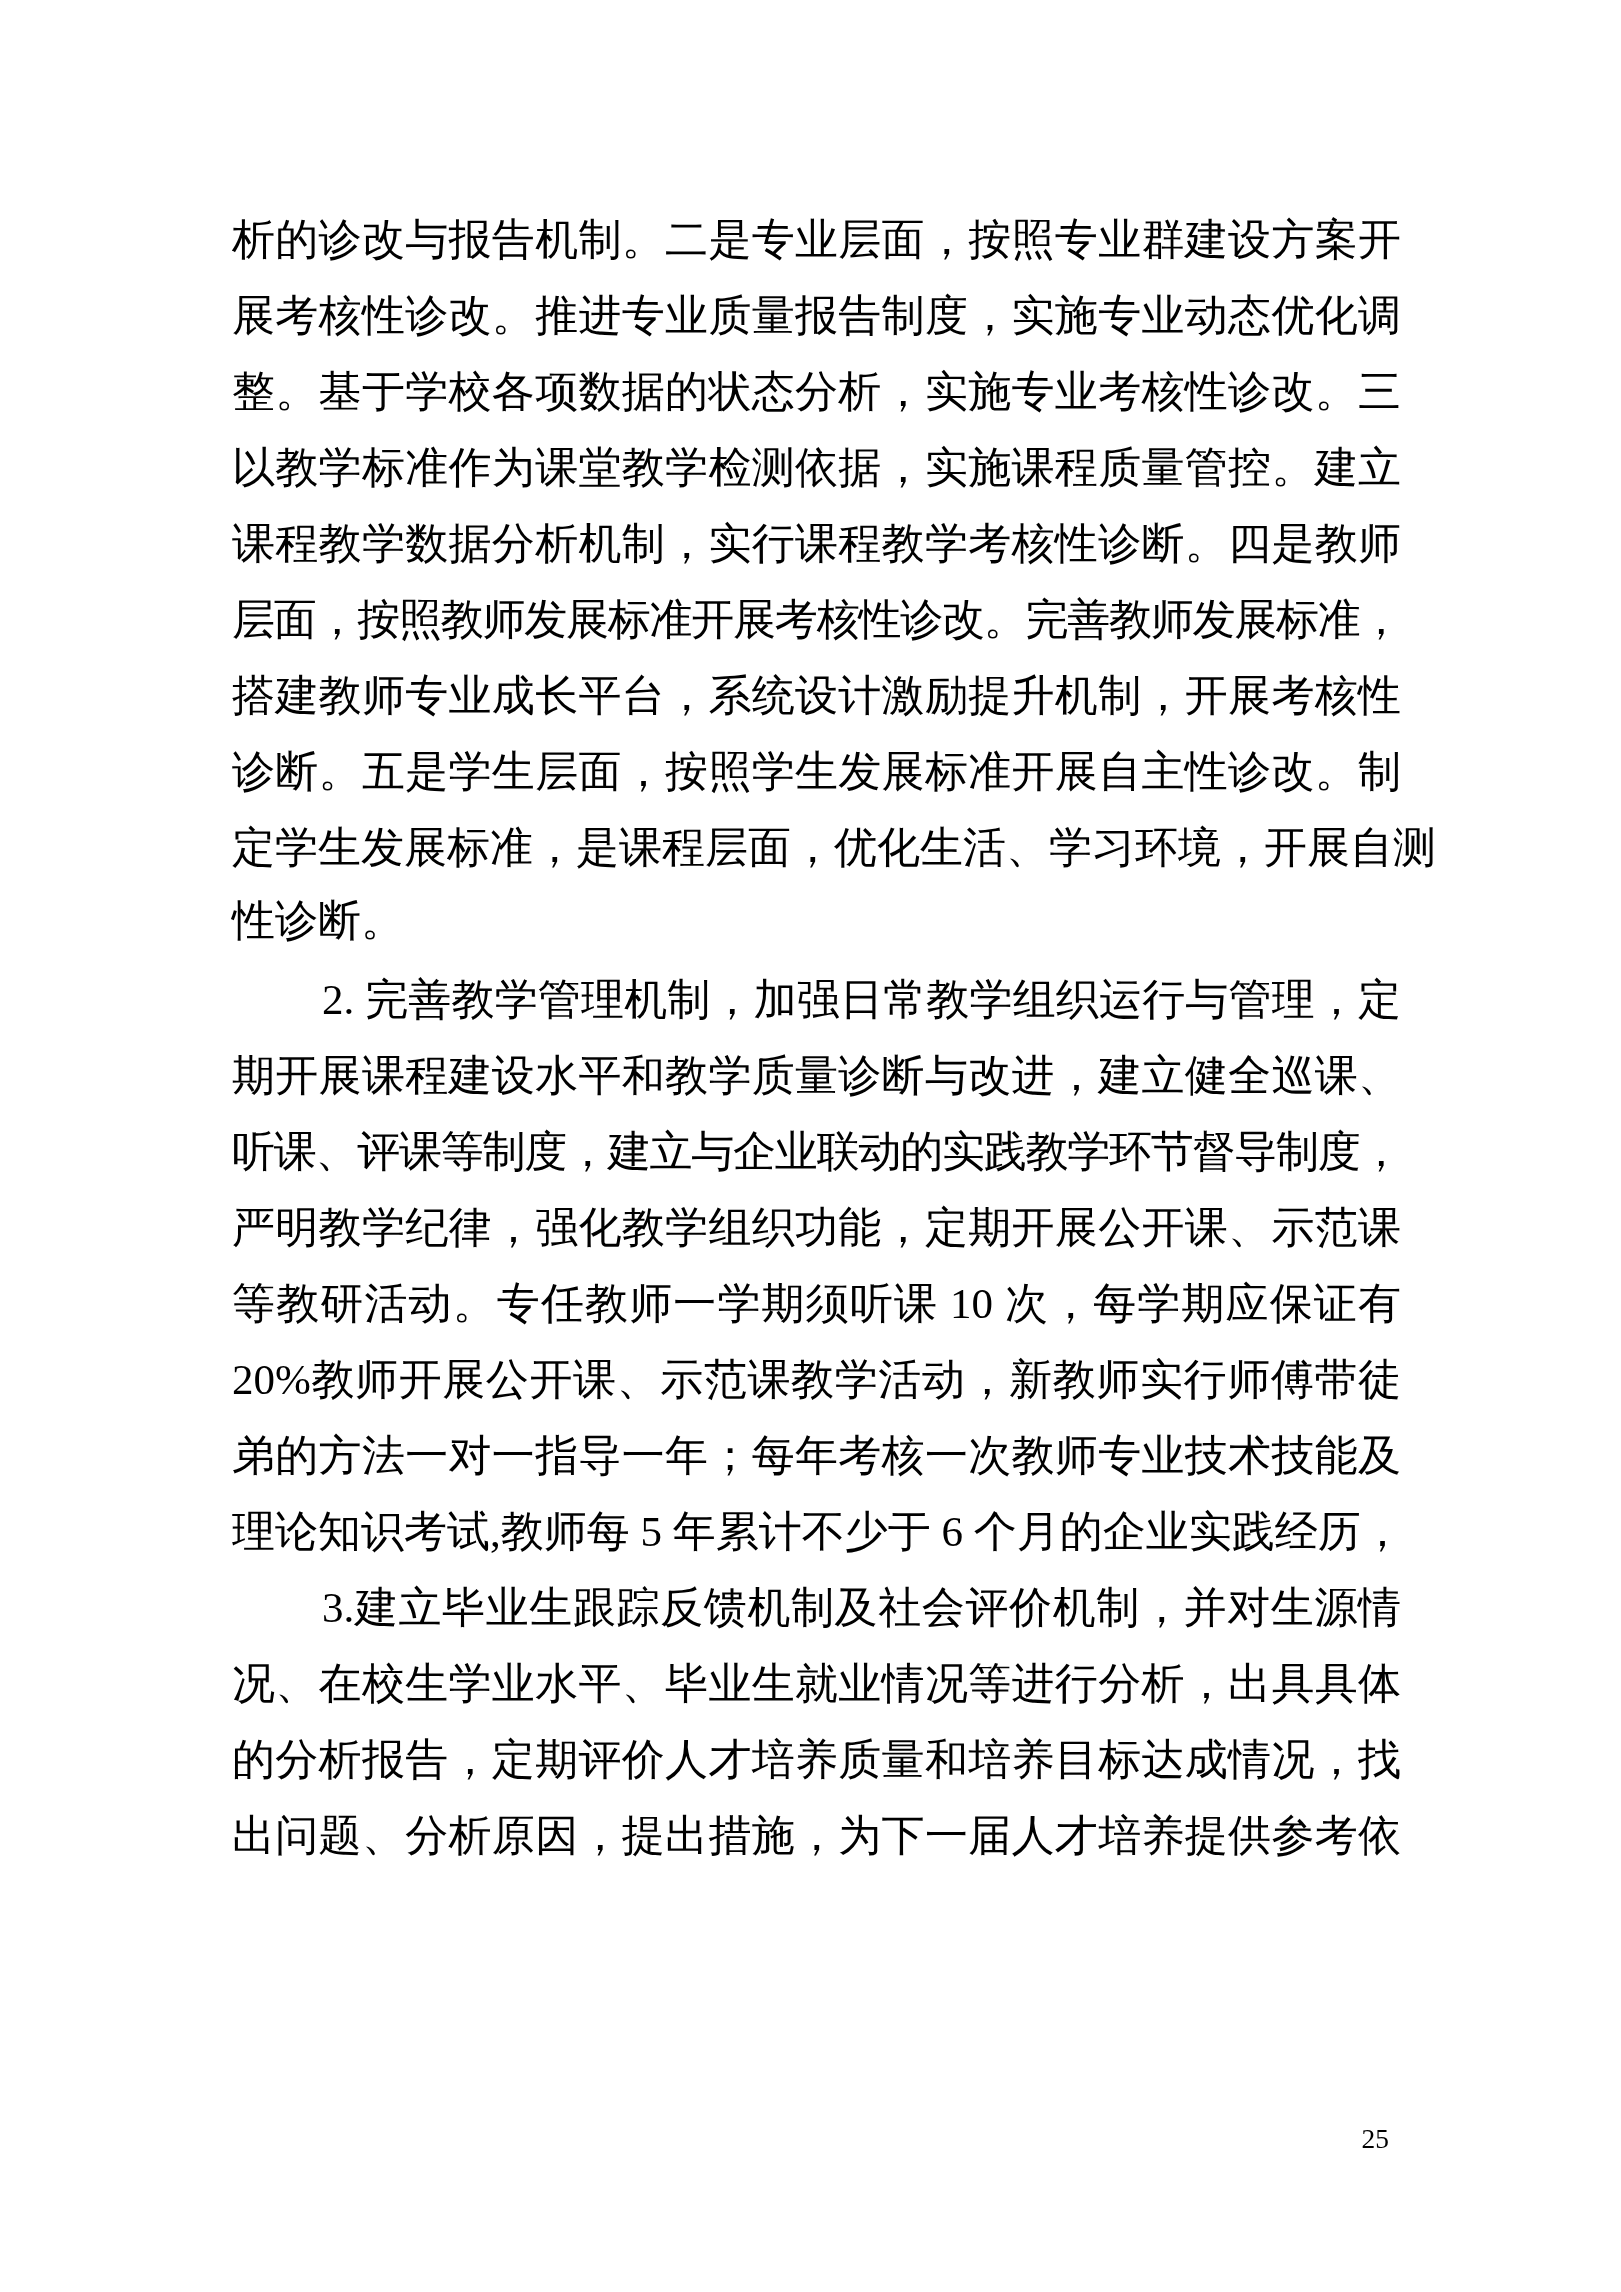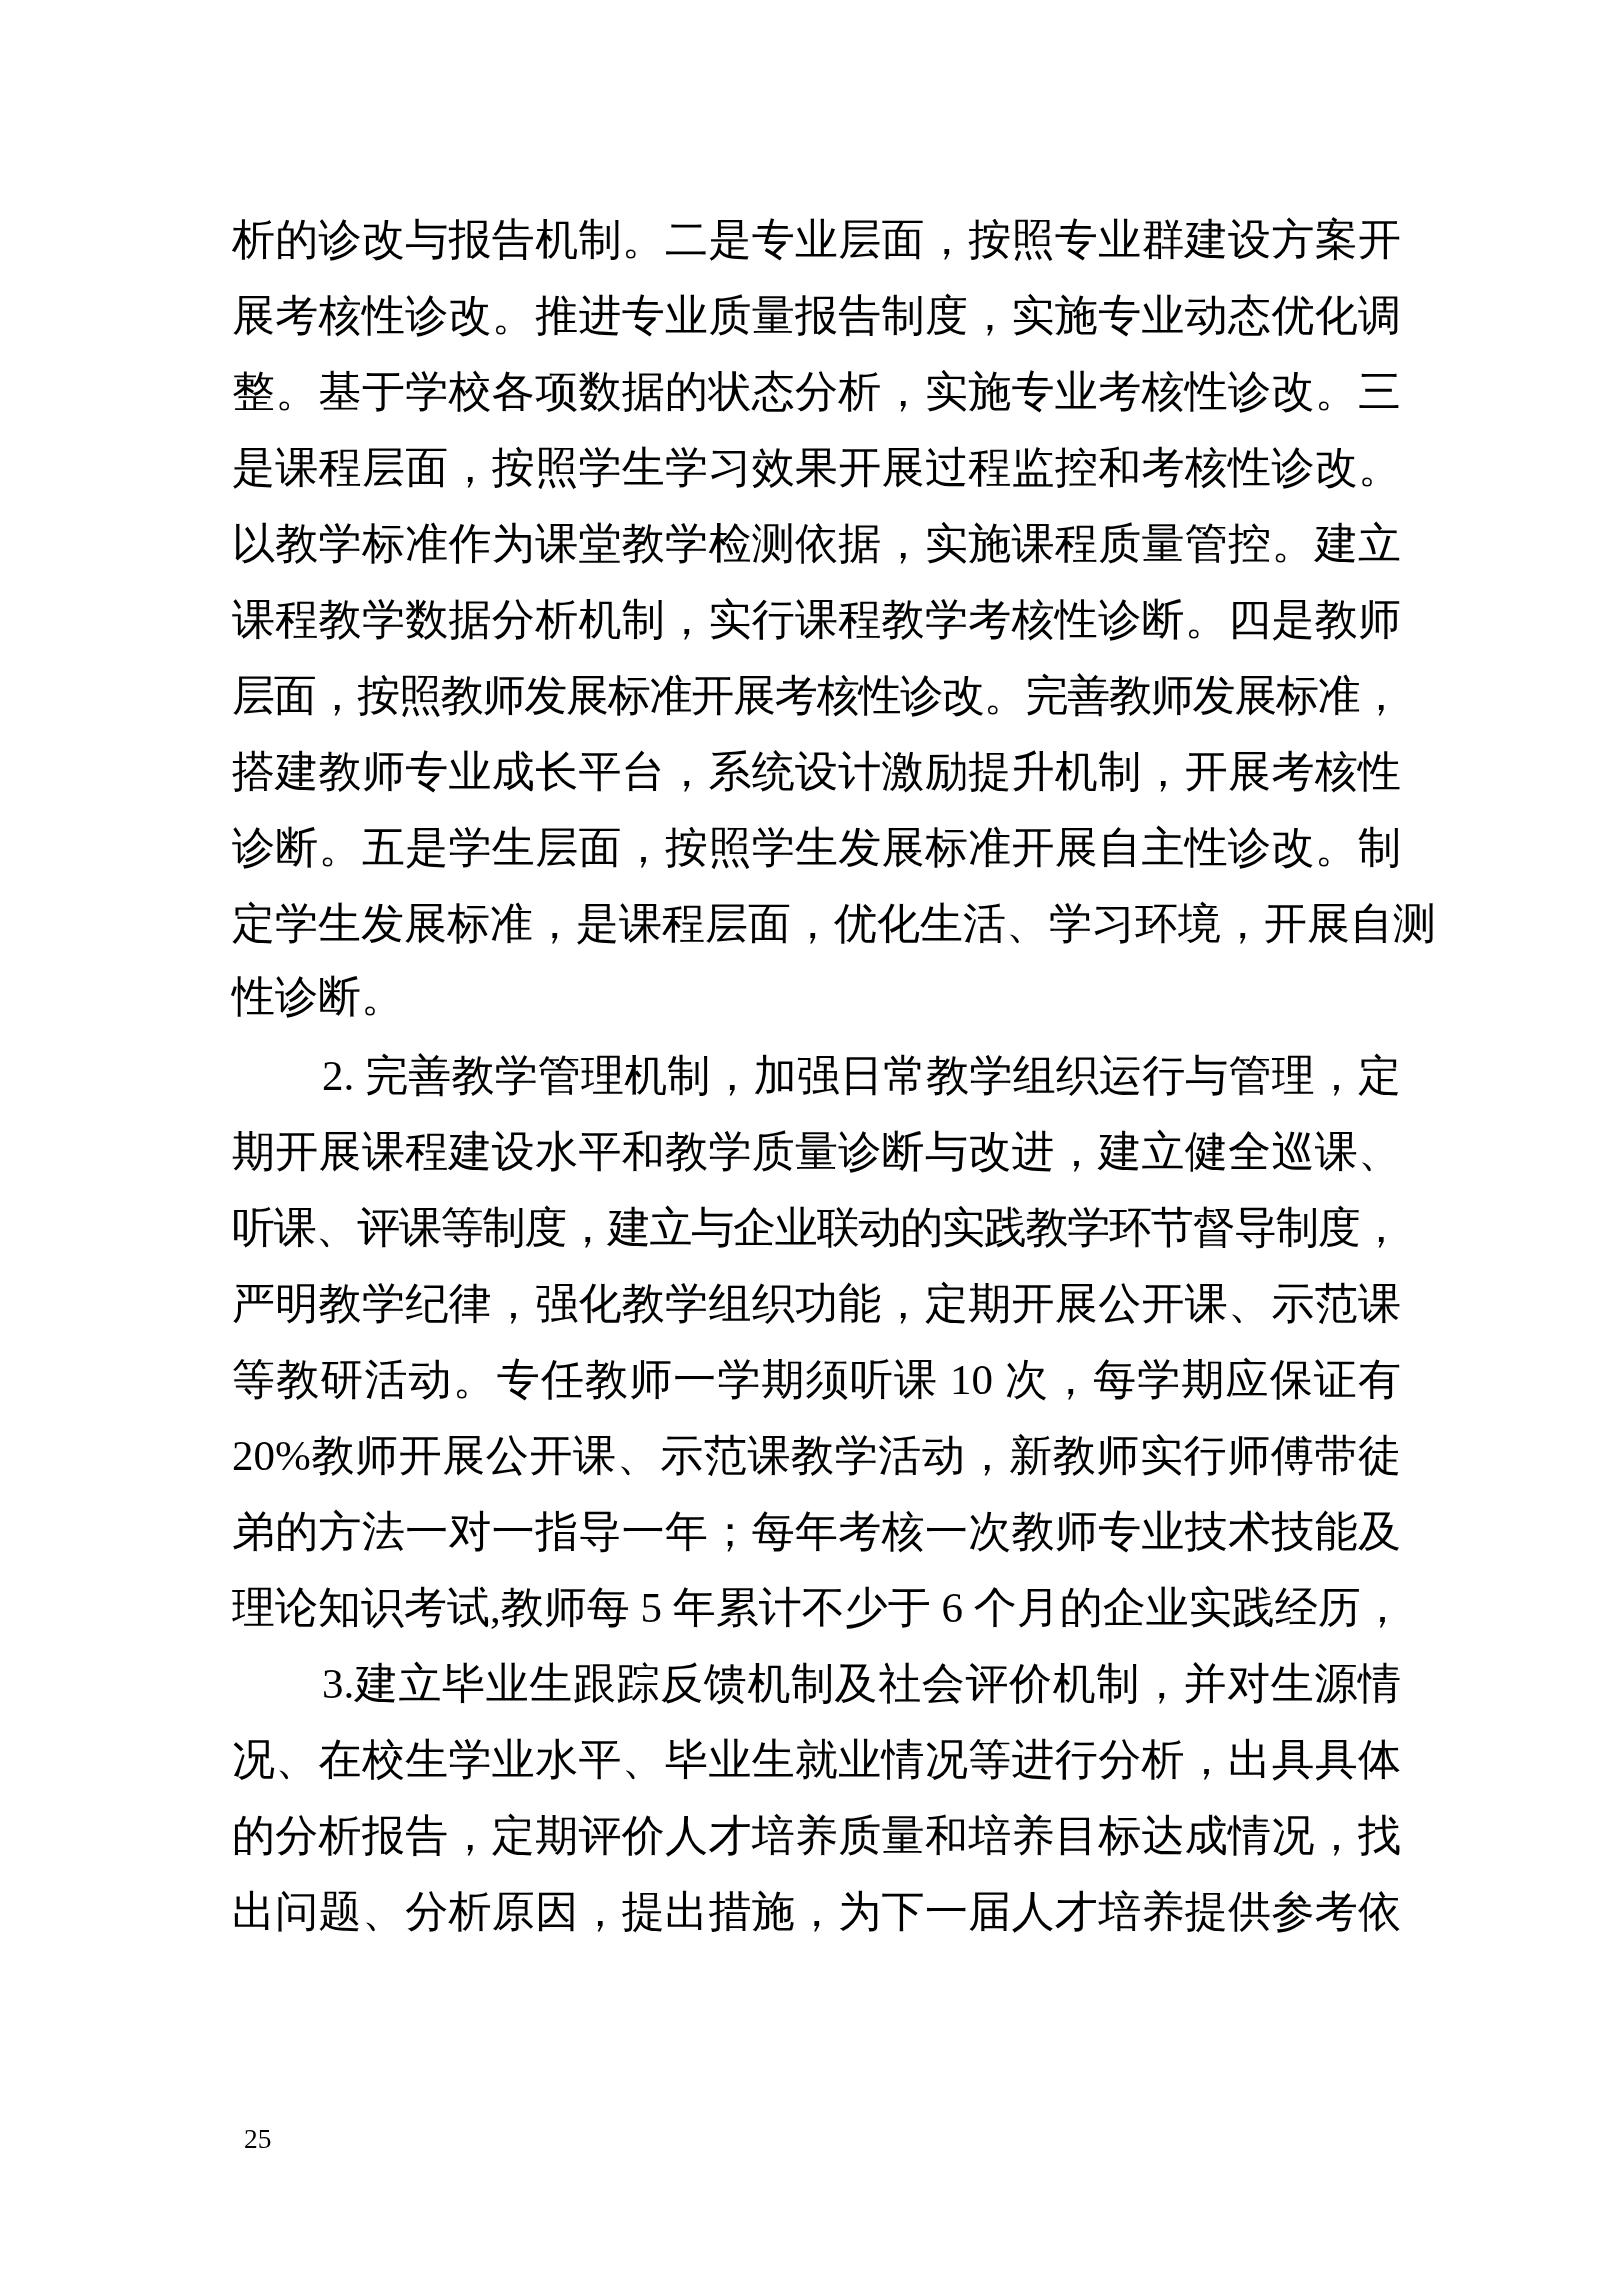--- a/index.html
+++ b/index.html
@@ -38,39 +38,38 @@
     font-family: Liberation Mono, monospace;
   }
   .line.indent {
     text-indent: 90px;
   }
   .line.tight {
     letter-spacing: -1.5px;
   }
   .footer {
     position: absolute;
-    left: 244px;
+    left: 220px;
     top: 2125px;
     width: 1169px;
-    text-align: left;
+    text-align: right;
   }
   .pagenum {
     font-size: 27.4px;
     line-height: 29px;
   }
 </style>
 </head>
 <body>
 
 <div class="page">
   <div class="textblock">
     <div class="line">析的诊改与报告机制。二是专业层面，按照专业群建设方案开</div>
     <div class="line">展考核性诊改。推进专业质量报告制度，实施专业动态优化调</div>
     <div class="line">整。基于学校各项数据的状态分析，实施专业考核性诊改。三</div>
-    <div class="line">是课程层面，按照学生学习效果开展过程监控和考核性诊改。</div>
     <div class="line">以教学标准作为课堂教学检测依据，实施课程质量管控。建立</div>
     <div class="line">课程教学数据分析机制，实行课程教学考核性诊断。四是教师</div>
     <div class="line tight">层面，按照教师发展标准开展考核性诊改。完善教师发展标准，</div>
     <div class="line">搭建教师专业成长平台，系统设计激励提升机制，开展考核性</div>
     <div class="line">诊断。五是学生层面，按照学生发展标准开展自主性诊改。制</div>
     <div class="line">定学生发展标准，是课程层面，优化生活、学习环境，开展自测</div>
     <div class="line para-end">性诊断。</div>
     <div class="line indent">2. 完善教学管理机制，加强日常教学组织运行与管理，定</div>
     <div class="line">期开展课程建设水平和教学质量诊断与改进，建立健全巡课、</div>
     <div class="line tight">听课、评课等制度，建立与企业联动的实践教学环节督导制度，</div>

